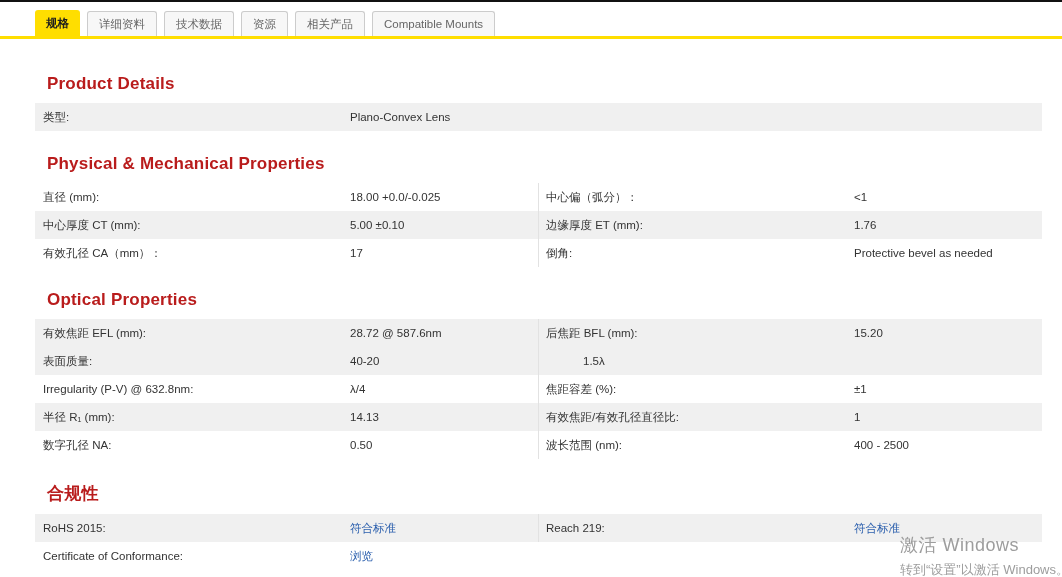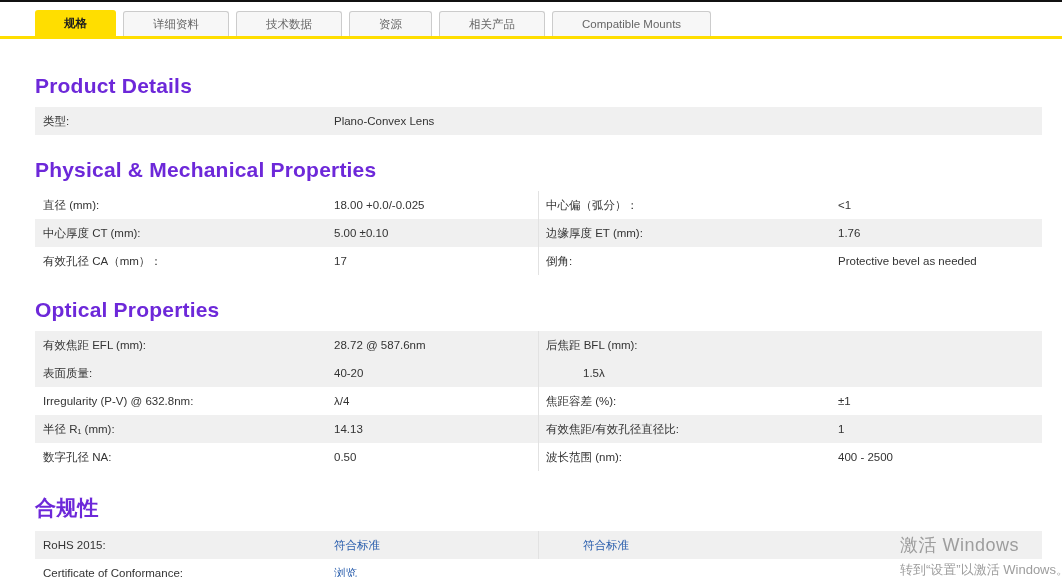--- a/index.html
+++ b/index.html
@@ -24,57 +24,58 @@
     align-items: flex-end;
     height: 26px;
   }
   .tab {
     font-size: 11.5px;
     color: #666;
     background: #f7f7f7;
     border: 1px solid #ccc;
     border-bottom: none;
     border-radius: 3px 3px 0 0;
-    padding: 0 29px;
+    padding: 0 11px;
     height: 25px;
     line-height: 25px;
     cursor: pointer;
     white-space: nowrap;
   }
   .tab.active {
     background: #ffde00;
     color: #1d1d1d;
     border: none;
     font-weight: bold;
     height: 26px;
     line-height: 26px;
   }
   .yellow-rule { height: 3px; background: #ffde00; }
   .content { margin: 0 0 0 35px; width: 1007px; }
   .sec-title {
-    font-size: 21px;
+    font-size: 17px;
     font-weight: bold;
-    color: #6d28d9;
-    margin: 23px 0 9px 0;
+    color: #b91c1c;
+    margin: 23px 0 9px 12px;
     letter-spacing: 0.2px;
   }
   .content > .sec-title:first-child { margin-top: 35px; }
   .row {
     display: flex;
     min-height: 28px;
     align-items: stretch;
     font-size: 11.5px;
     background: #fff;
   }
   .row.stripe { background: #f0f0f0; }
   .half {
     display: flex;
     width: 503px;
     align-items: center;
     min-height: 28px;
+    gap: 16px;
   }
   .half.right { border-left: 1px solid #e2e2e2; width: 504px; }
   .lab { width: 255px; padding-left: 8px; color: #333; }
   .half.right .lab { padding-left: 7px; }
   .val { flex: 1; color: #333; margin-left: 44px; }
   .link { color: #2b5fad; cursor: pointer; }
   .dotted { border-bottom: 1px dotted #777; padding-bottom: 1px; }
   .info-i {
     display: inline-block;
     width: 11px; height: 11px;
@@ -159,20 +160,21 @@
       </div>
       <div class="sec-title">Optical Properties</div>
       <div>
         <div class="row stripe">
           <div class="half">
             <div class="lab"><span>有效焦距 EFL (mm):</span></div>
             <div class="val">28.72 @ 587.6nm</div>
           </div>
           <div class="half right">
             <div class="lab"><span>后焦距 BFL (mm):</span></div>
+            <div class="val">15.20</div>
           </div>
         </div>
         <div class="row stripe">
           <div class="half">
             <div class="lab"><span>表面质量:</span></div>
             <div class="val">40-20</div>
           </div>
           <div class="half right">
             <div class="val">1.5λ</div>
           </div>
@@ -209,20 +211,21 @@
         </div>
       </div>
       <div class="sec-title">合规性</div>
       <div>
         <div class="row stripe">
           <div class="half">
             <div class="lab"><span>RoHS 2015:</span></div>
             <div class="val"><span class="link">符合标准</span></div>
           </div>
           <div class="half right">
+            <div class="lab"><span>Reach 219:</span></div>
             <div class="val"><span class="link">符合标准</span></div>
           </div>
         </div>
         <div class="row">
           <div class="half">
             <div class="lab"><span>Certificate of Conformance:</span></div>
             <div class="val"><span class="link">浏览</span></div>
           </div>
         </div>
       </div>

